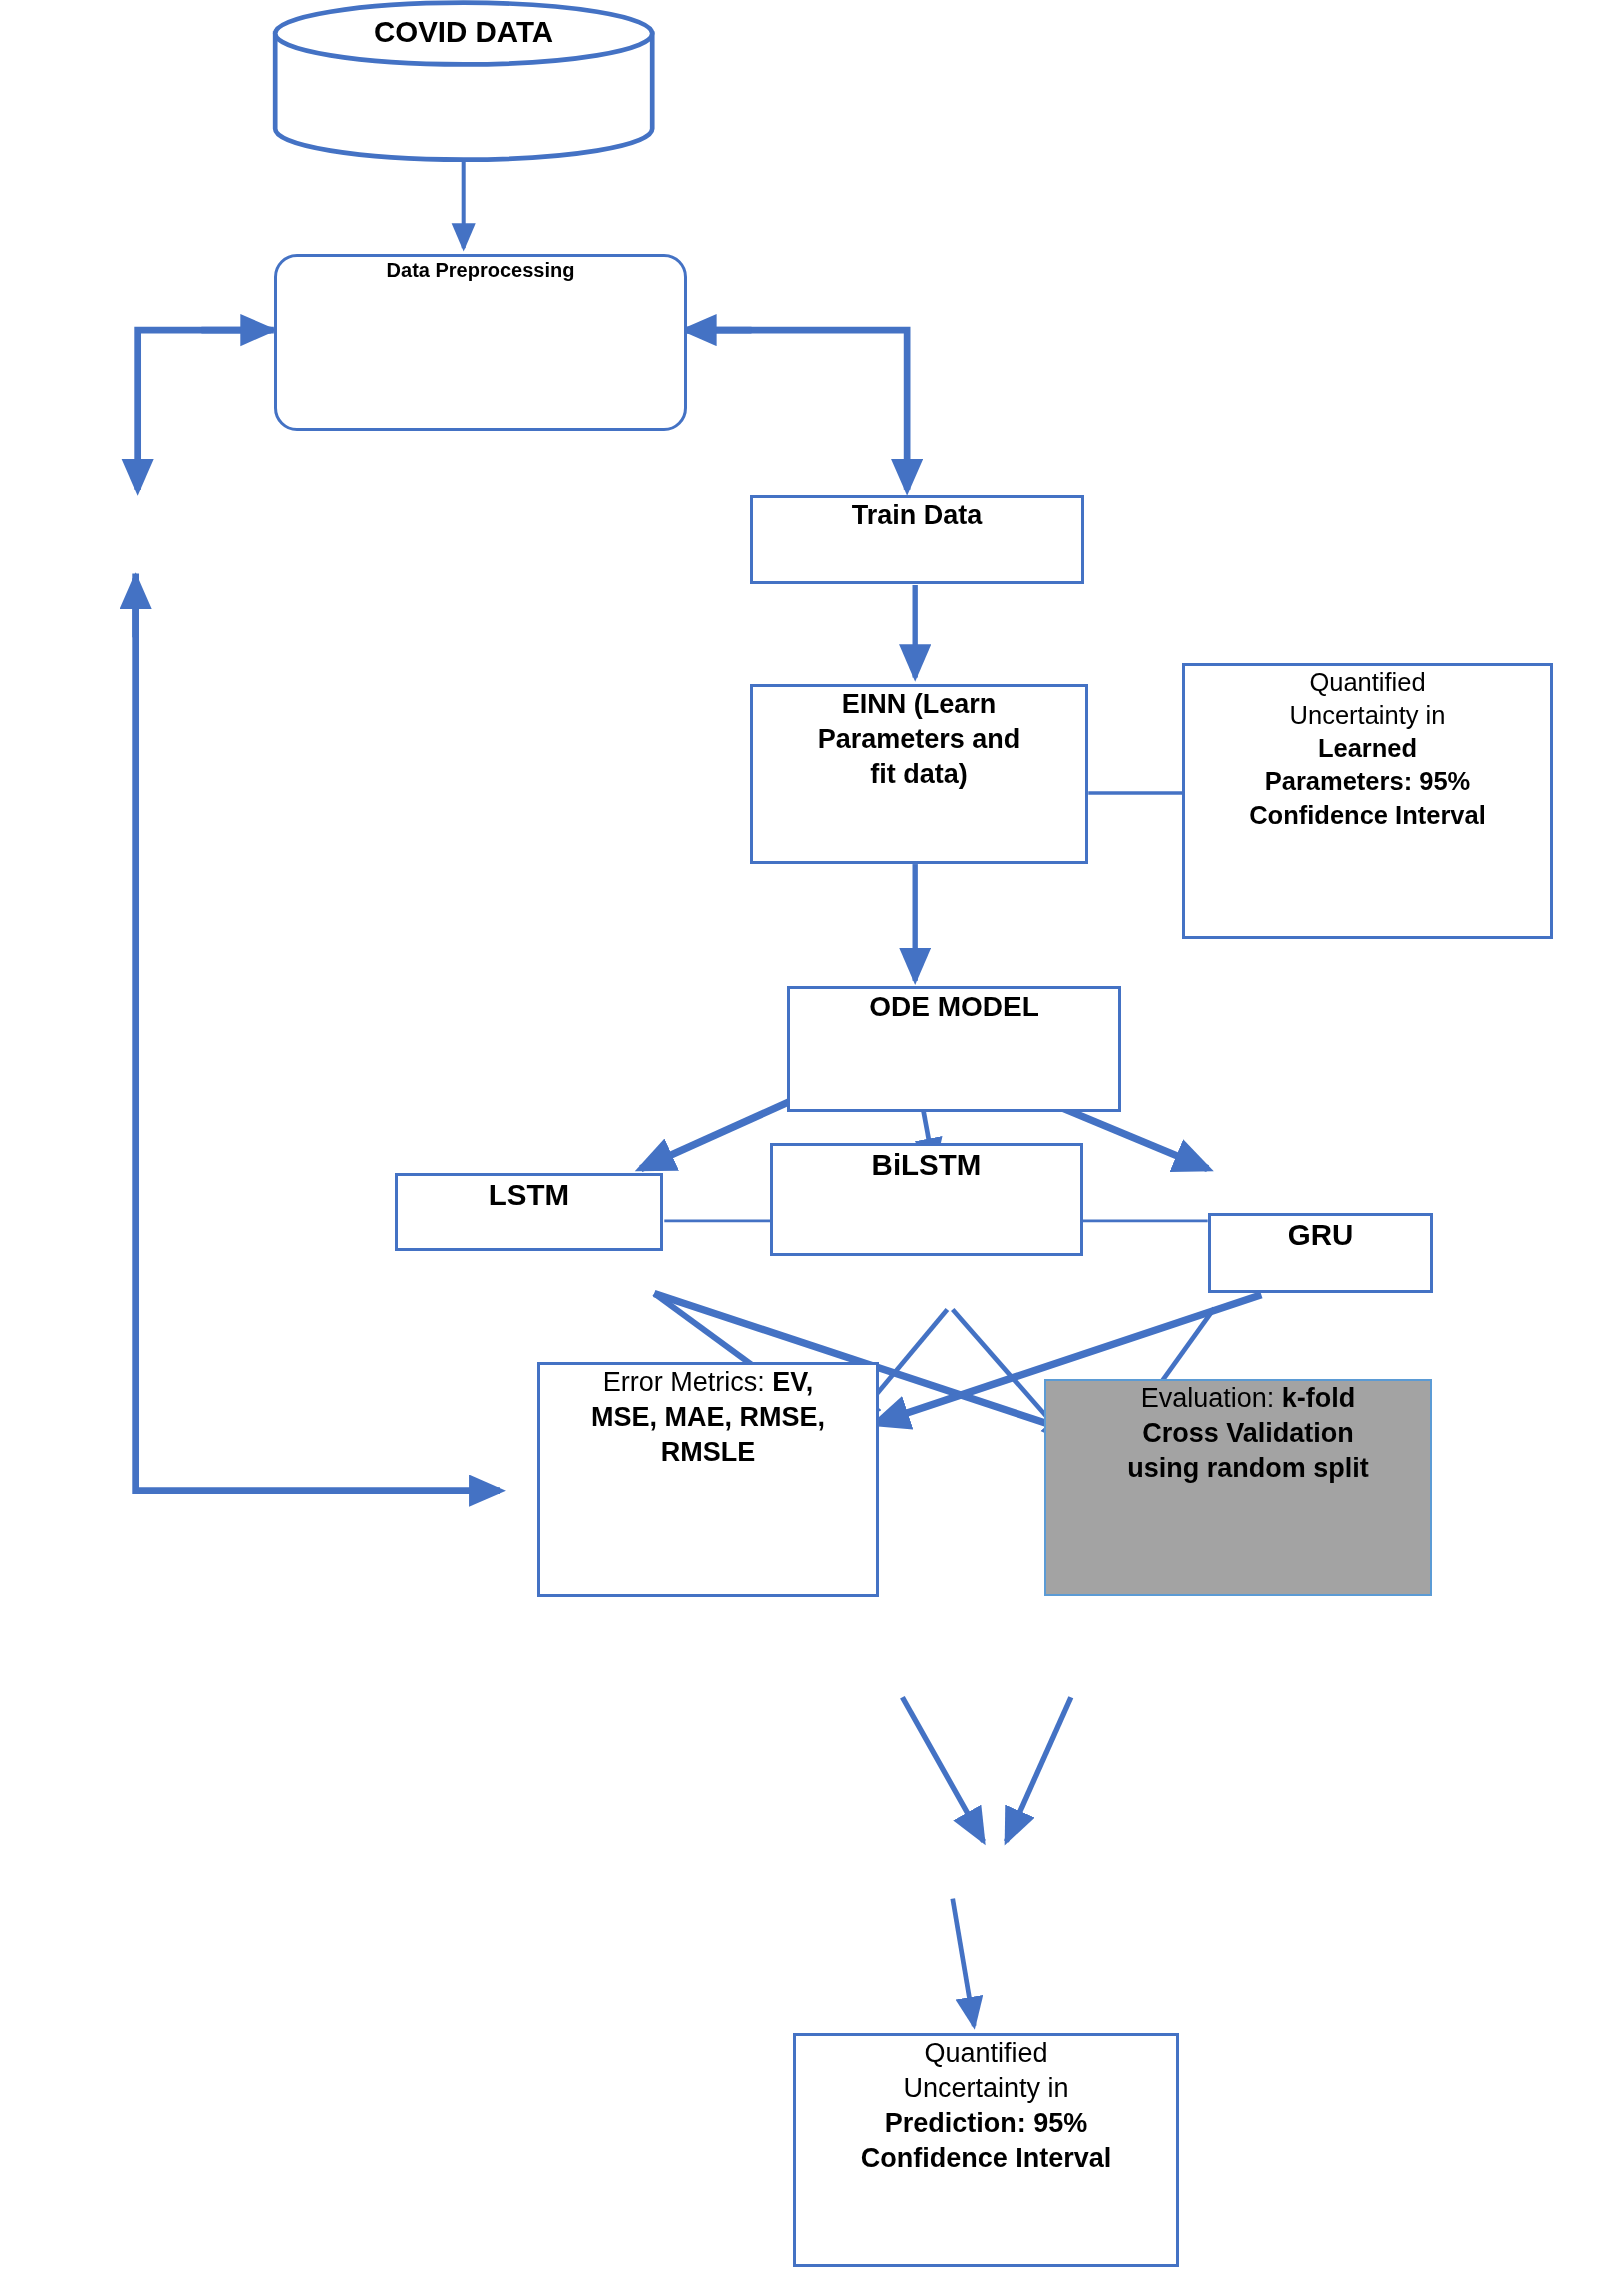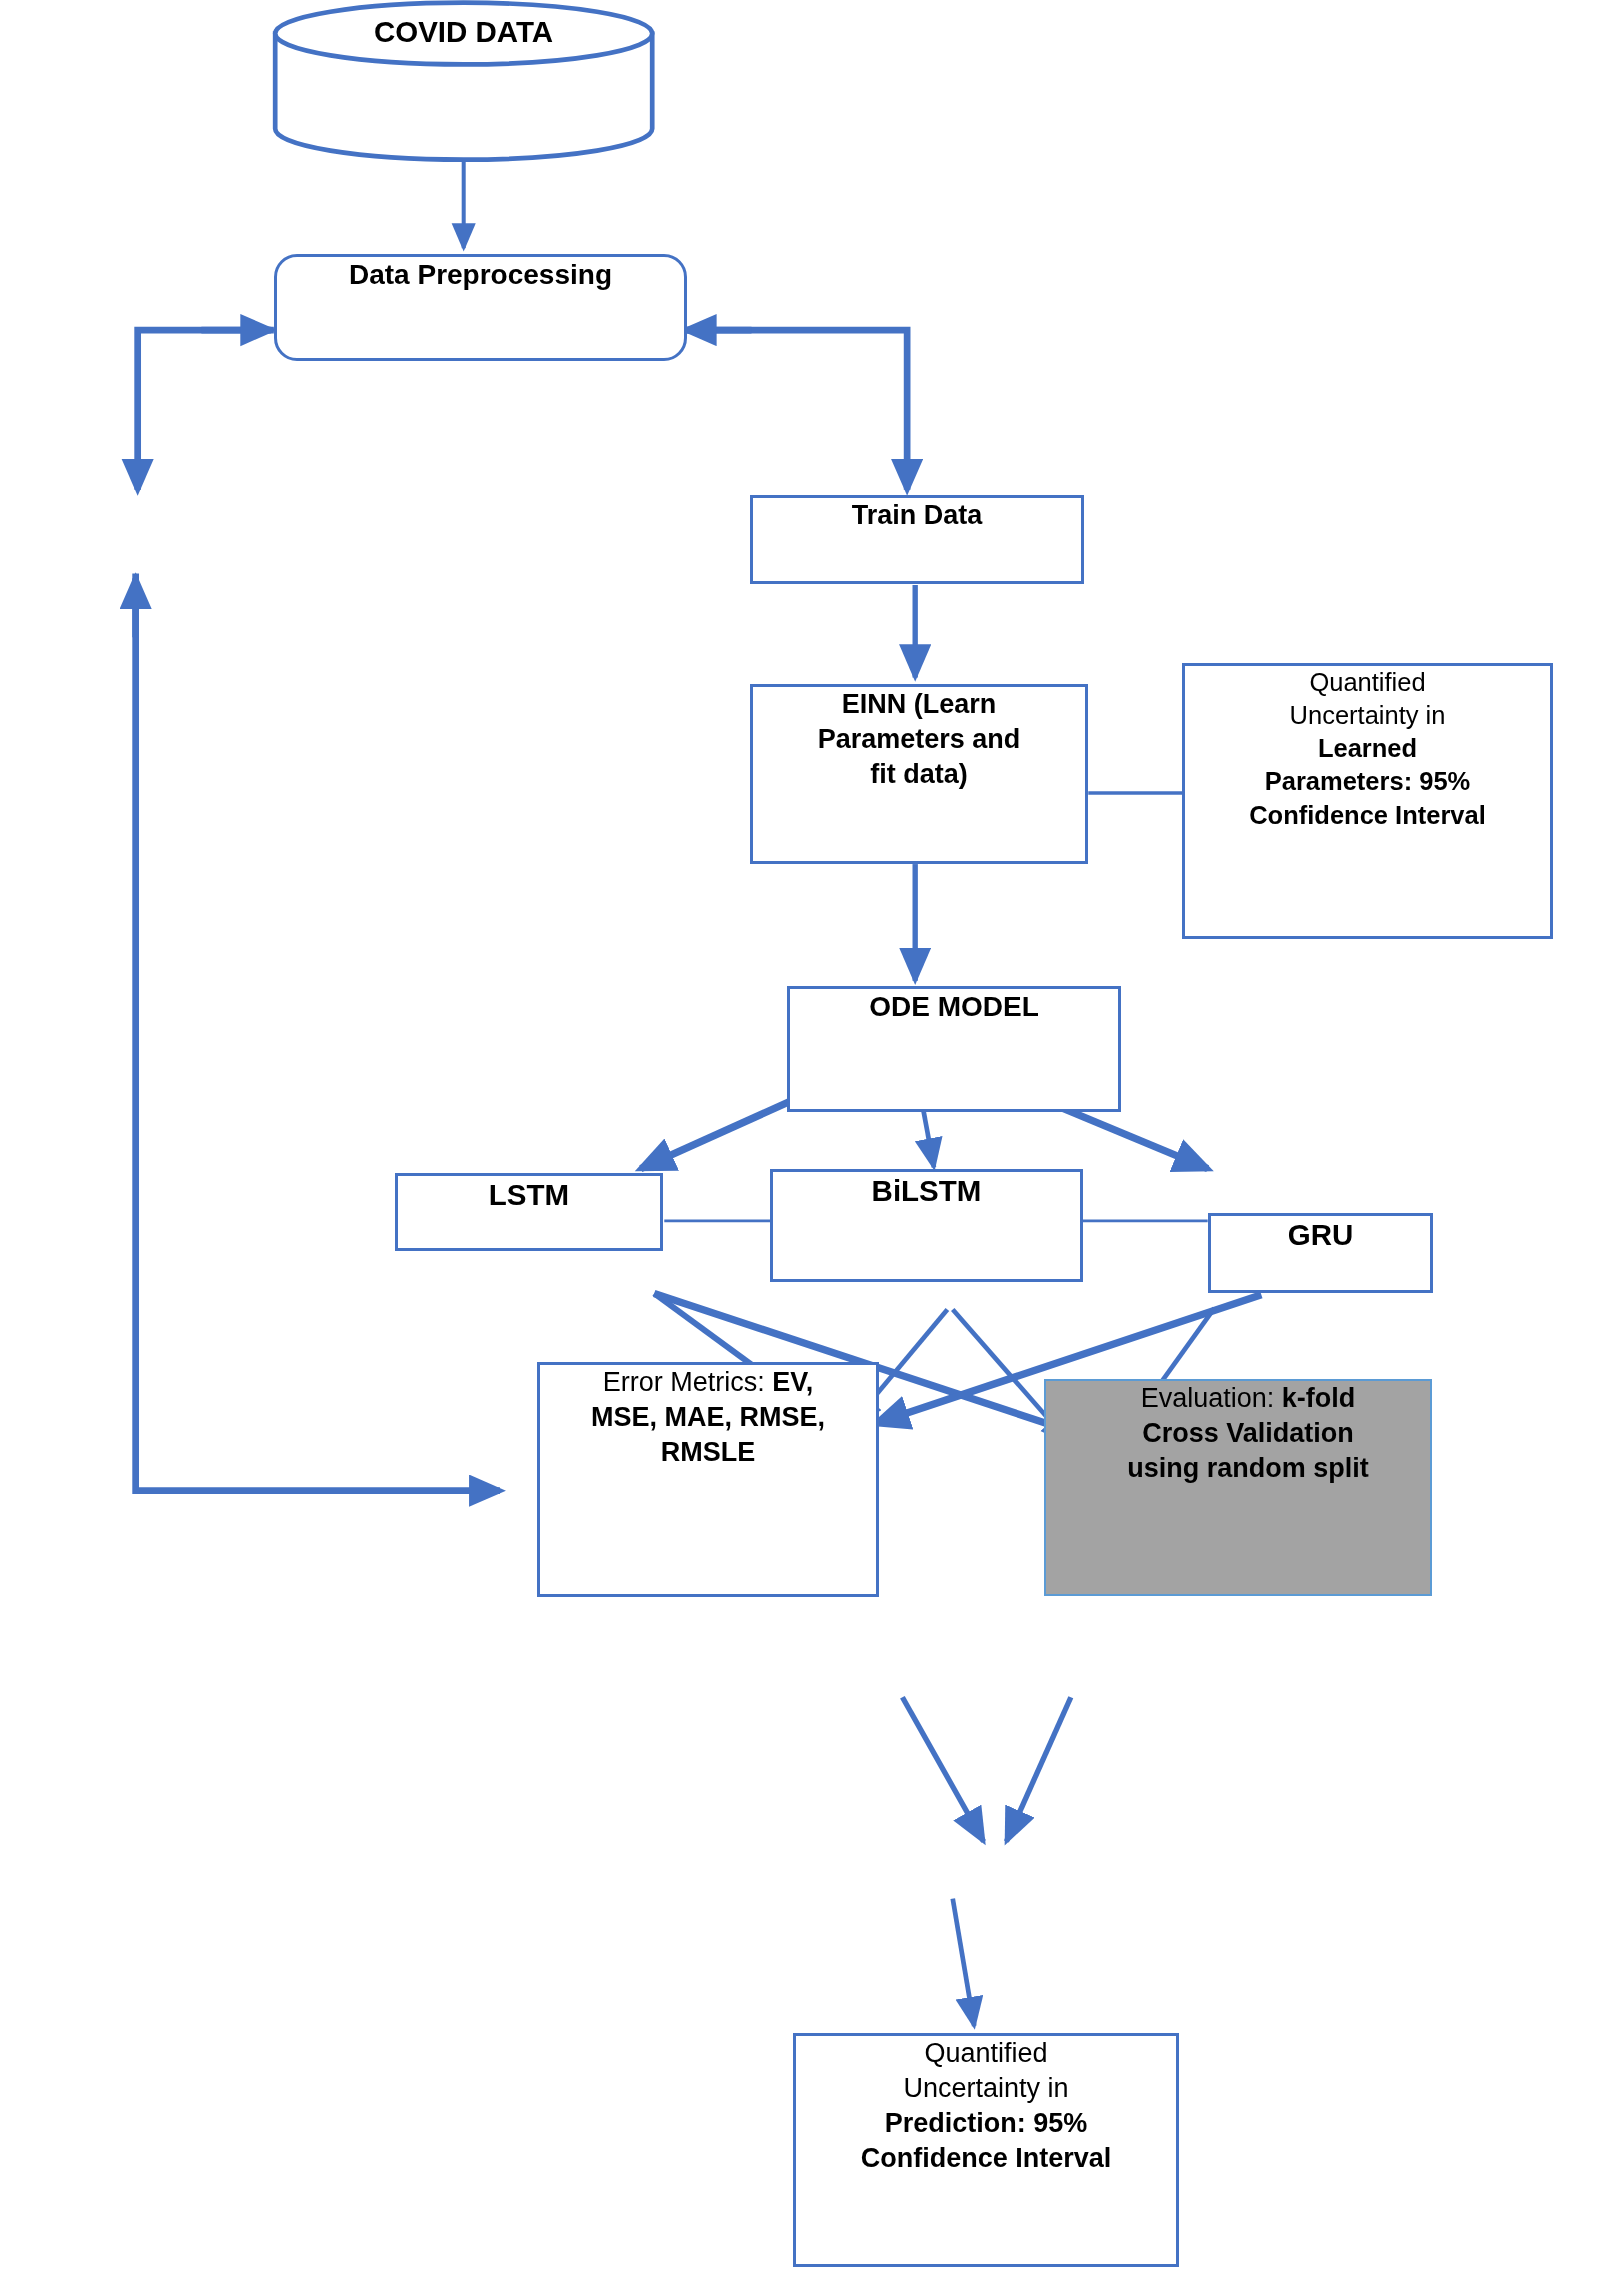--- a/index.html
+++ b/index.html
@@ -81,21 +81,21 @@
   <svg class="layer" viewBox="0 0 2401 3421" style="pointer-events:none;">
     <g fill="#ffffff" stroke="#4472C4" stroke-width="7">
       <path d="M410,50 L410,192 A 281,46 0 0 0 972,192 L972,50 Z"></path>
       <ellipse cx="691" cy="50" rx="281" ry="46"></ellipse>
     </g>
   </svg>
   <div class="node" style="left:275px;top:13.4px;width:377px;height:145px;font-size:29.5px;">
     <div class="txt b">COVID DATA</div>
   </div>
 
-  <div class="node rect rounded" style="left:274px;top:254px;width:413px;height:107px;font-size:28px;">
+  <div class="node rect rounded" style="left:274px;top:254px;width:413px;height:177px;font-size:20px;">
     <div class="txt b">Data Preprocessing</div>
   </div>
 
 
   <div class="node rect" style="left:750px;top:495px;width:334px;height:89px;font-size:27px;">
     <div class="txt b">Train Data</div>
   </div>
 
   <div class="node rect" style="left:750px;top:684px;width:338px;height:180px;font-size:27px;">
     <div class="txt">
@@ -116,21 +116,21 @@
   </div>
 
   <div class="node rect" style="left:750px;top:986px;width:334px;height:126px;font-size:28px;margin-left:37px;">
     <div class="txt b">ODE MODEL</div>
   </div>
 
   <div class="node rect" style="left:395px;top:1173px;width:268px;height:78px;font-size:29.5px;">
     <div class="txt b">LSTM</div>
   </div>
 
-  <div class="node rect" style="left:770px;top:1169px;width:313px;height:113px;font-size:29.5px;">
+  <div class="node rect" style="left:770px;top:1143px;width:313px;height:113px;font-size:29.5px;">
     <div class="txt b">BiLSTM</div>
   </div>
 
   <div class="node rect" style="left:1208px;top:1173px;width:225px;height:80px;font-size:29.5px;margin-top:40px;">
     <div class="txt b">GRU</div>
   </div>
 
   <div class="node rect" style="left:537px;top:1362px;width:342px;height:235px;font-size:27px;">
     <div class="txt">
       <div>

